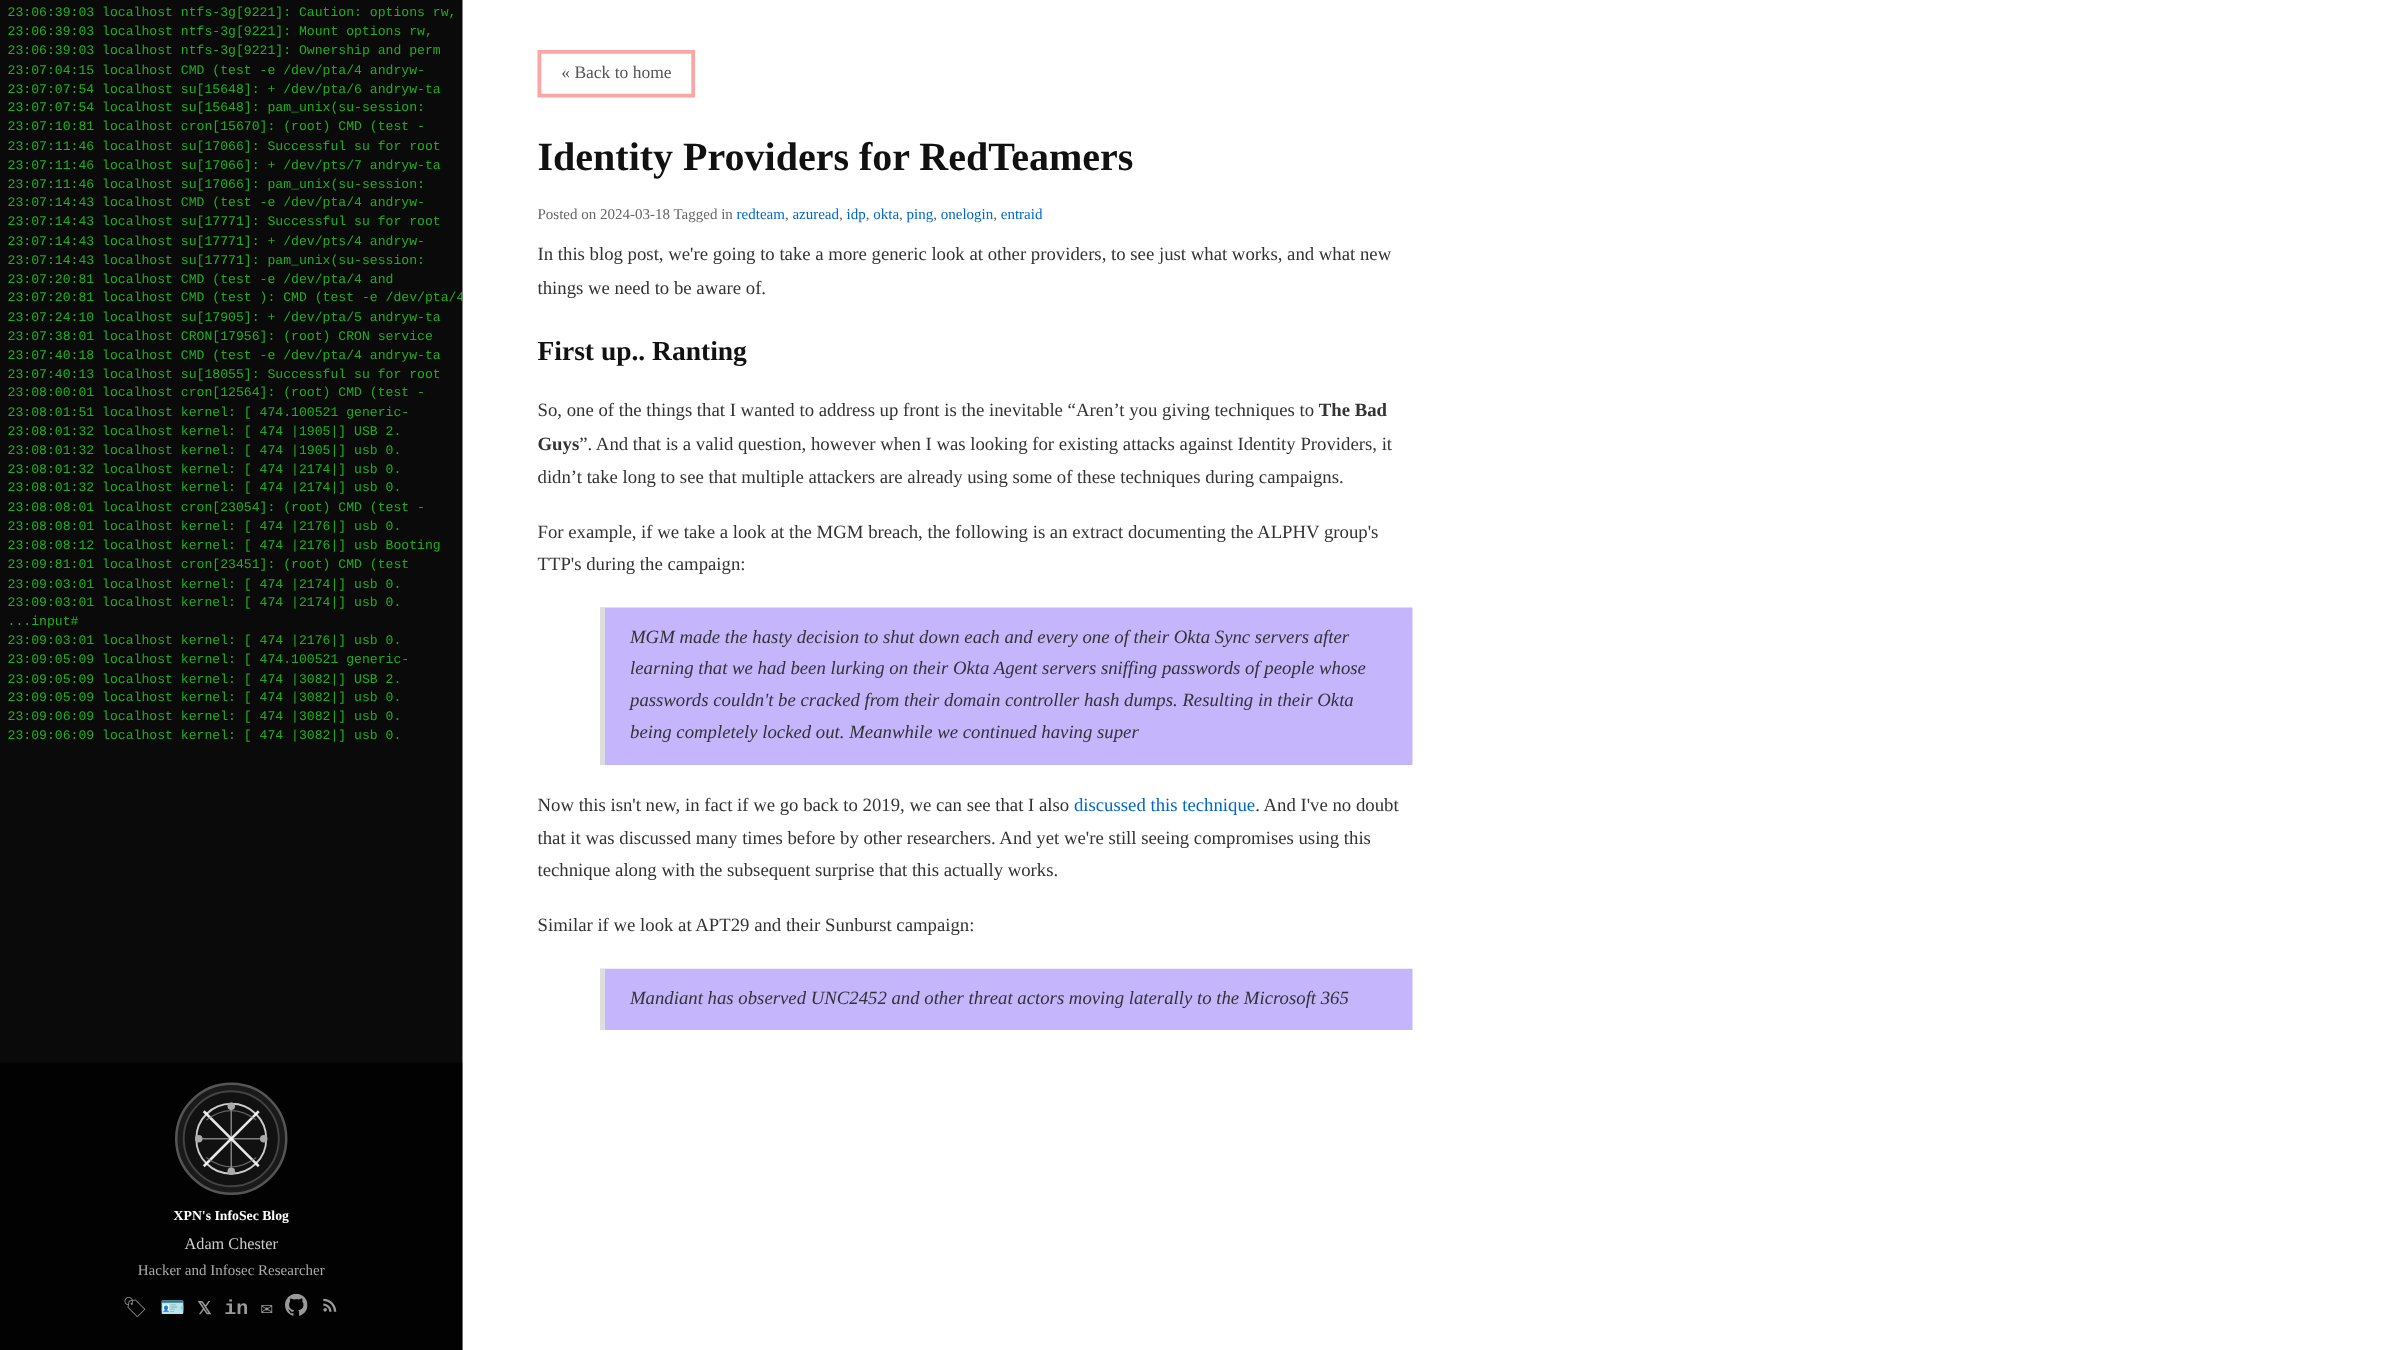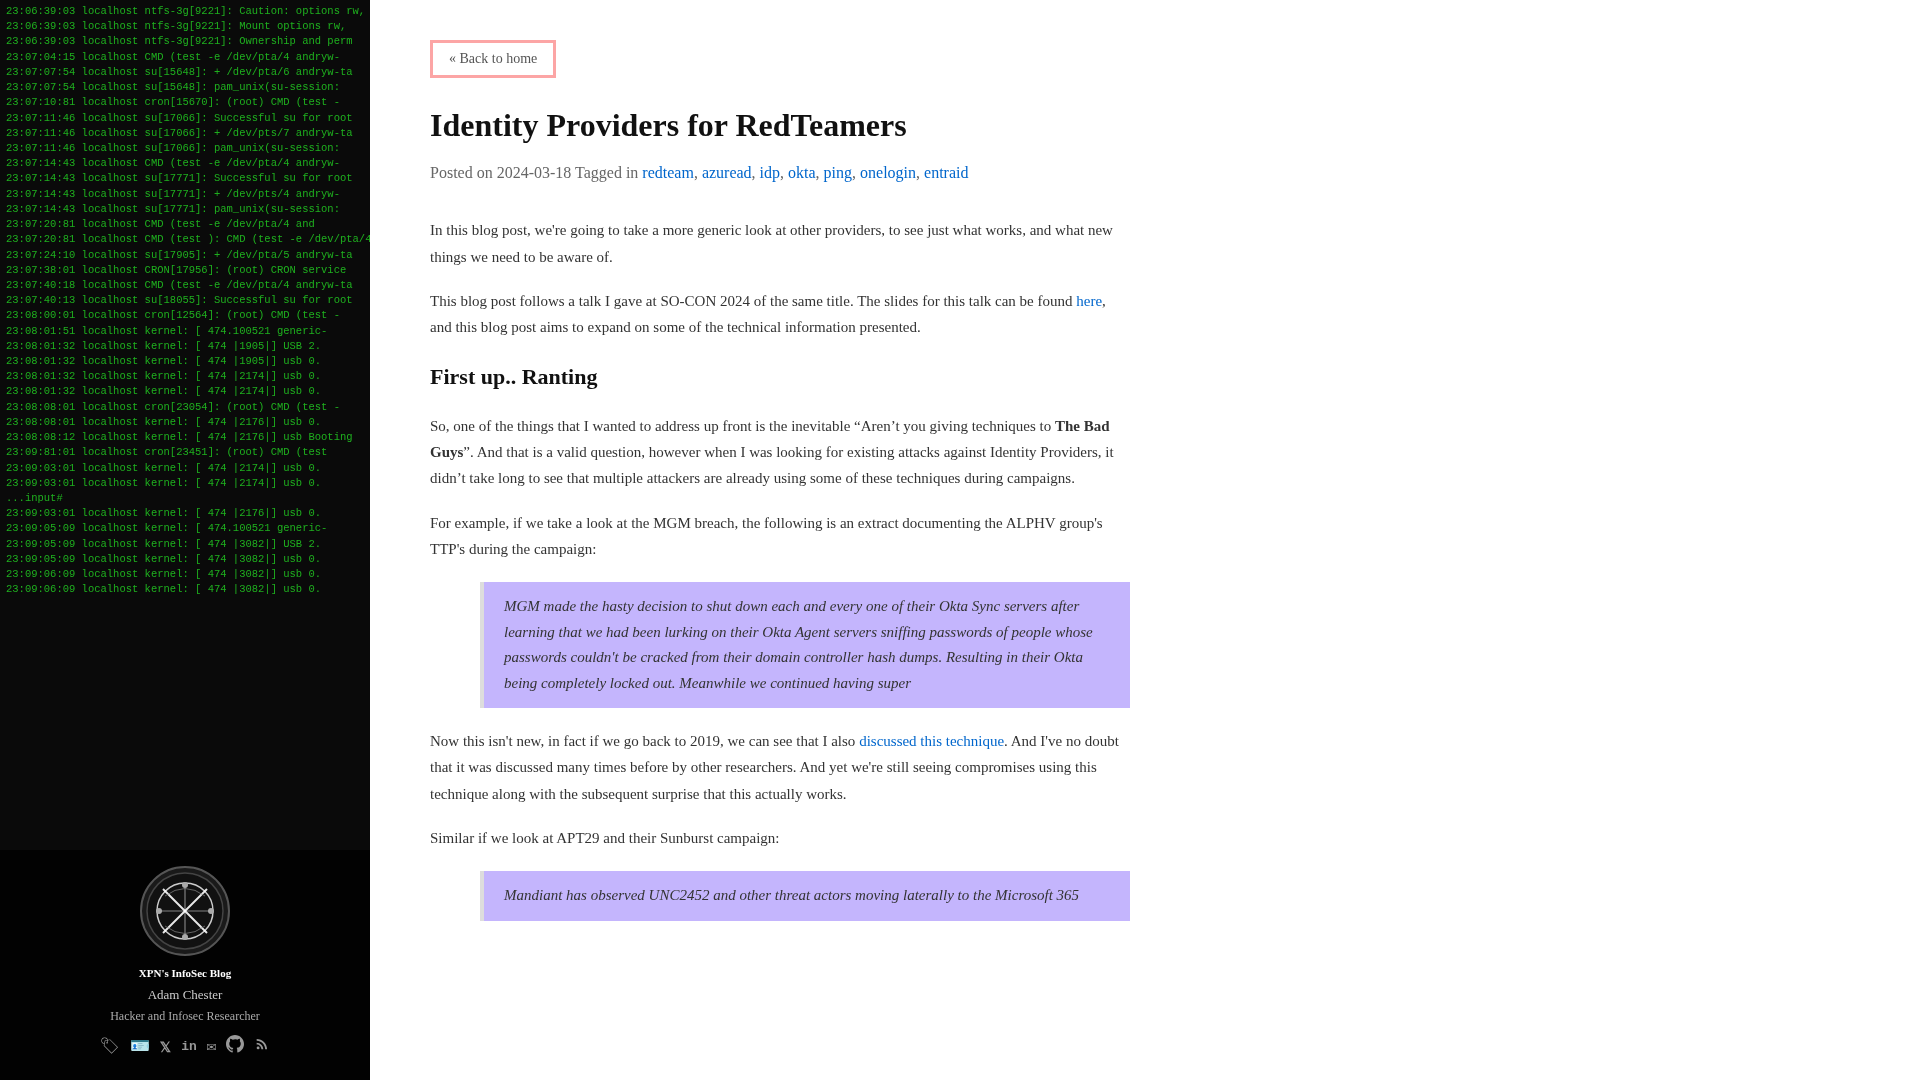--- a/index.html
+++ b/index.html
@@ -131,23 +131,23 @@
       font-family: Liberation Serif, serif;
       font-size: 32px;
       font-weight: bold;
       color: #111111;
       margin-bottom: 20px;
       line-height: 1.2;
     }
 
     .post-meta {
       font-family: Georgia, serif;
-      font-size: 16px;
+      font-size: 12px;
       color: #666666;
-      margin-bottom: 35px;
+      margin-bottom: 12px;
     }
 
     .post-meta a {
       color: #0066cc;
       text-decoration: none;
     }
 
     .post-body {
       font-family: Georgia, serif;
       font-size: 15px;
@@ -250,21 +250,21 @@
         <path d="M 20 55 Q 40 70 60 55" fill="none" stroke="#888" stroke-width="1" opacity="0.7"></path>
       </svg>
     </div>
     <div class="blog-title">XPN's InfoSec Blog</div>
     <div class="blog-author">Adam Chester</div>
     <div class="blog-tagline">Hacker and Infosec Researcher</div>
     <div class="social-icons">
       <span class="social-icon" title="Tags">🏷</span>
       <span class="social-icon" title="About">🪪</span>
       <span class="social-icon" title="Twitter" style="font-family:monospace;font-weight:bold;font-size:14px;">𝕏</span>
-      <span class="social-icon" title="LinkedIn" style="font-weight:bold;font-size:13px;">in</span>
+      <span class="social-icon" title="LinkedIn" style="font-weight:bold;font-size:16px;">in</span>
       <span class="social-icon" title="Email">✉</span>
       <span class="social-icon" title="GitHub">
         <svg width="18" height="18" viewBox="0 0 24 24" fill="#999">
             <path d="M12 0C5.37 0 0 5.37 0 12c0 5.3 3.44 9.8 8.2 11.38.6.11.82-.26.82-.58v-2.03c-3.34.72-4.04-1.61-4.04-1.61-.54-1.38-1.33-1.75-1.33-1.75-1.09-.74.08-.73.08-.73 1.2.08 1.84 1.24 1.84 1.24 1.07 1.83 2.8 1.3 3.49 1 .11-.78.42-1.3.76-1.6-2.67-.3-5.47-1.33-5.47-5.93 0-1.31.47-2.38 1.24-3.22-.13-.3-.54-1.52.12-3.17 0 0 1.01-.32 3.3 1.23a11.5 11.5 0 013-.4c1.02.005 2.04.14 3 .4 2.28-1.55 3.29-1.23 3.29-1.23.66 1.65.25 2.87.12 3.17.77.84 1.24 1.91 1.24 3.22 0 4.61-2.81 5.63-5.48 5.92.43.37.81 1.1.81 2.22v3.29c0 .32.22.7.82.58C20.56 21.8 24 17.3 24 12c0-6.63-5.37-12-12-12z"></path>
           </svg>
       </span>
       <span class="social-icon" title="RSS">
         <svg width="16" height="16" viewBox="0 0 24 24" fill="#999">
             <circle cx="6.18" cy="17.82" r="2.18"></circle>
             <path d="M4 4.44v2.83c7.03 0 12.73 5.7 12.73 12.73h2.83c0-8.59-6.97-15.56-15.56-15.56zm0 5.66v2.83c3.9 0 7.07 3.17 7.07 7.07h2.83c0-5.47-4.43-9.9-9.9-9.9z"></path>
@@ -279,21 +279,20 @@
 
   <h1 class="post-title">Identity Providers for RedTeamers</h1>
 
   <div class="post-meta">
     <span>Posted on 2024-03-18 Tagged in </span>
     <span id="post-tags-container"><a href="#">redteam</a><span>, </span><a href="#">azuread</a><span>, </span><a href="#">idp</a><span>, </span><a href="#">okta</a><span>, </span><a href="#">ping</a><span>, </span><a href="#">onelogin</a><span>, </span><a href="#">entraid</a></span>
   </div>
 
   <div class="post-body">
     <p>In this blog post, we're going to take a more generic look at other providers, to see just what works, and what new things we need to be aware of.</p>
-    <p id="para3">This blog post follows a talk I gave at SO-CON 2024 of the same title. The slides for this talk can be found <a href="#">here</a>, and this blog post aims to expand on some of the technical information presented.</p>
 
     <h2>First up.. Ranting</h2>
 
     <p id="section1-para1">So, one of the things that I wanted to address up front is the inevitable “Aren’t you giving techniques to <strong>The Bad Guys</strong>”. And that is a valid question, however when I was looking for existing attacks against Identity Providers, it didn’t take long to see that multiple attackers are already using some of these techniques during campaigns.</p>
     <p>For example, if we take a look at the MGM breach, the following is an extract documenting the ALPHV group's TTP's during the campaign:</p>
 
     <div class="blockquote-box">
       <span>MGM made the hasty decision to shut down each and every one of their Okta Sync servers after learning that we had been lurking on their Okta Agent servers sniffing passwords of people whose passwords couldn't be cracked from their domain controller hash dumps. Resulting in their Okta being completely locked out. Meanwhile we continued having super</span>
     </div>
 

